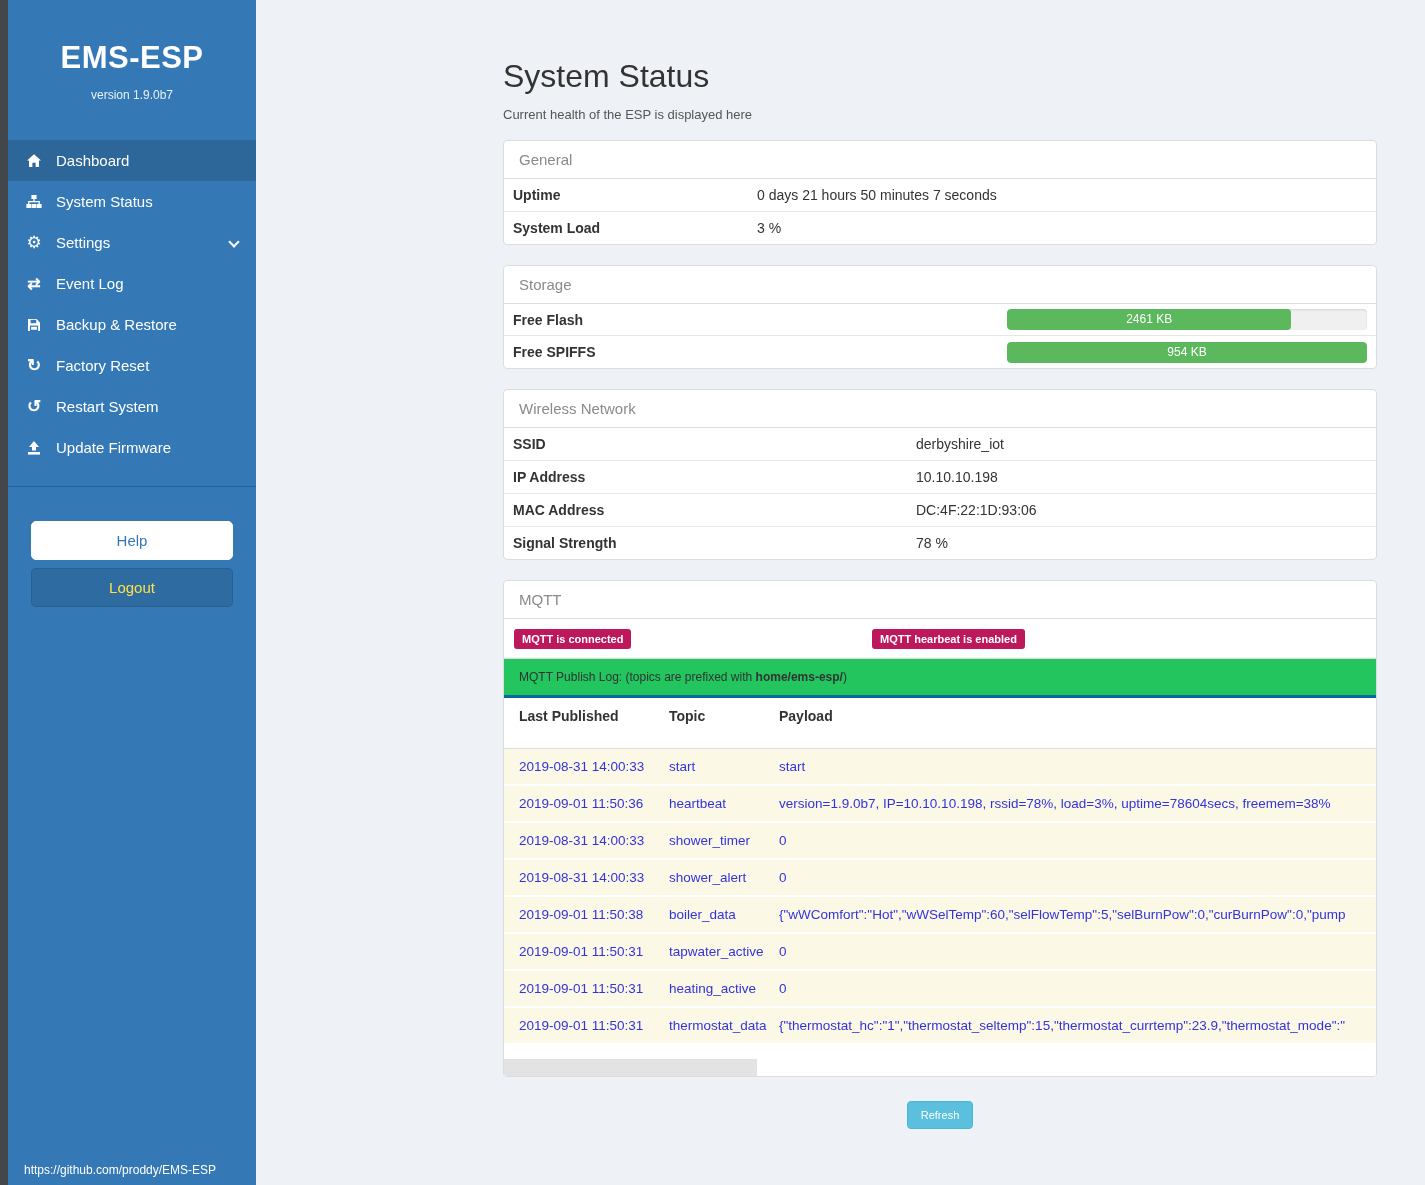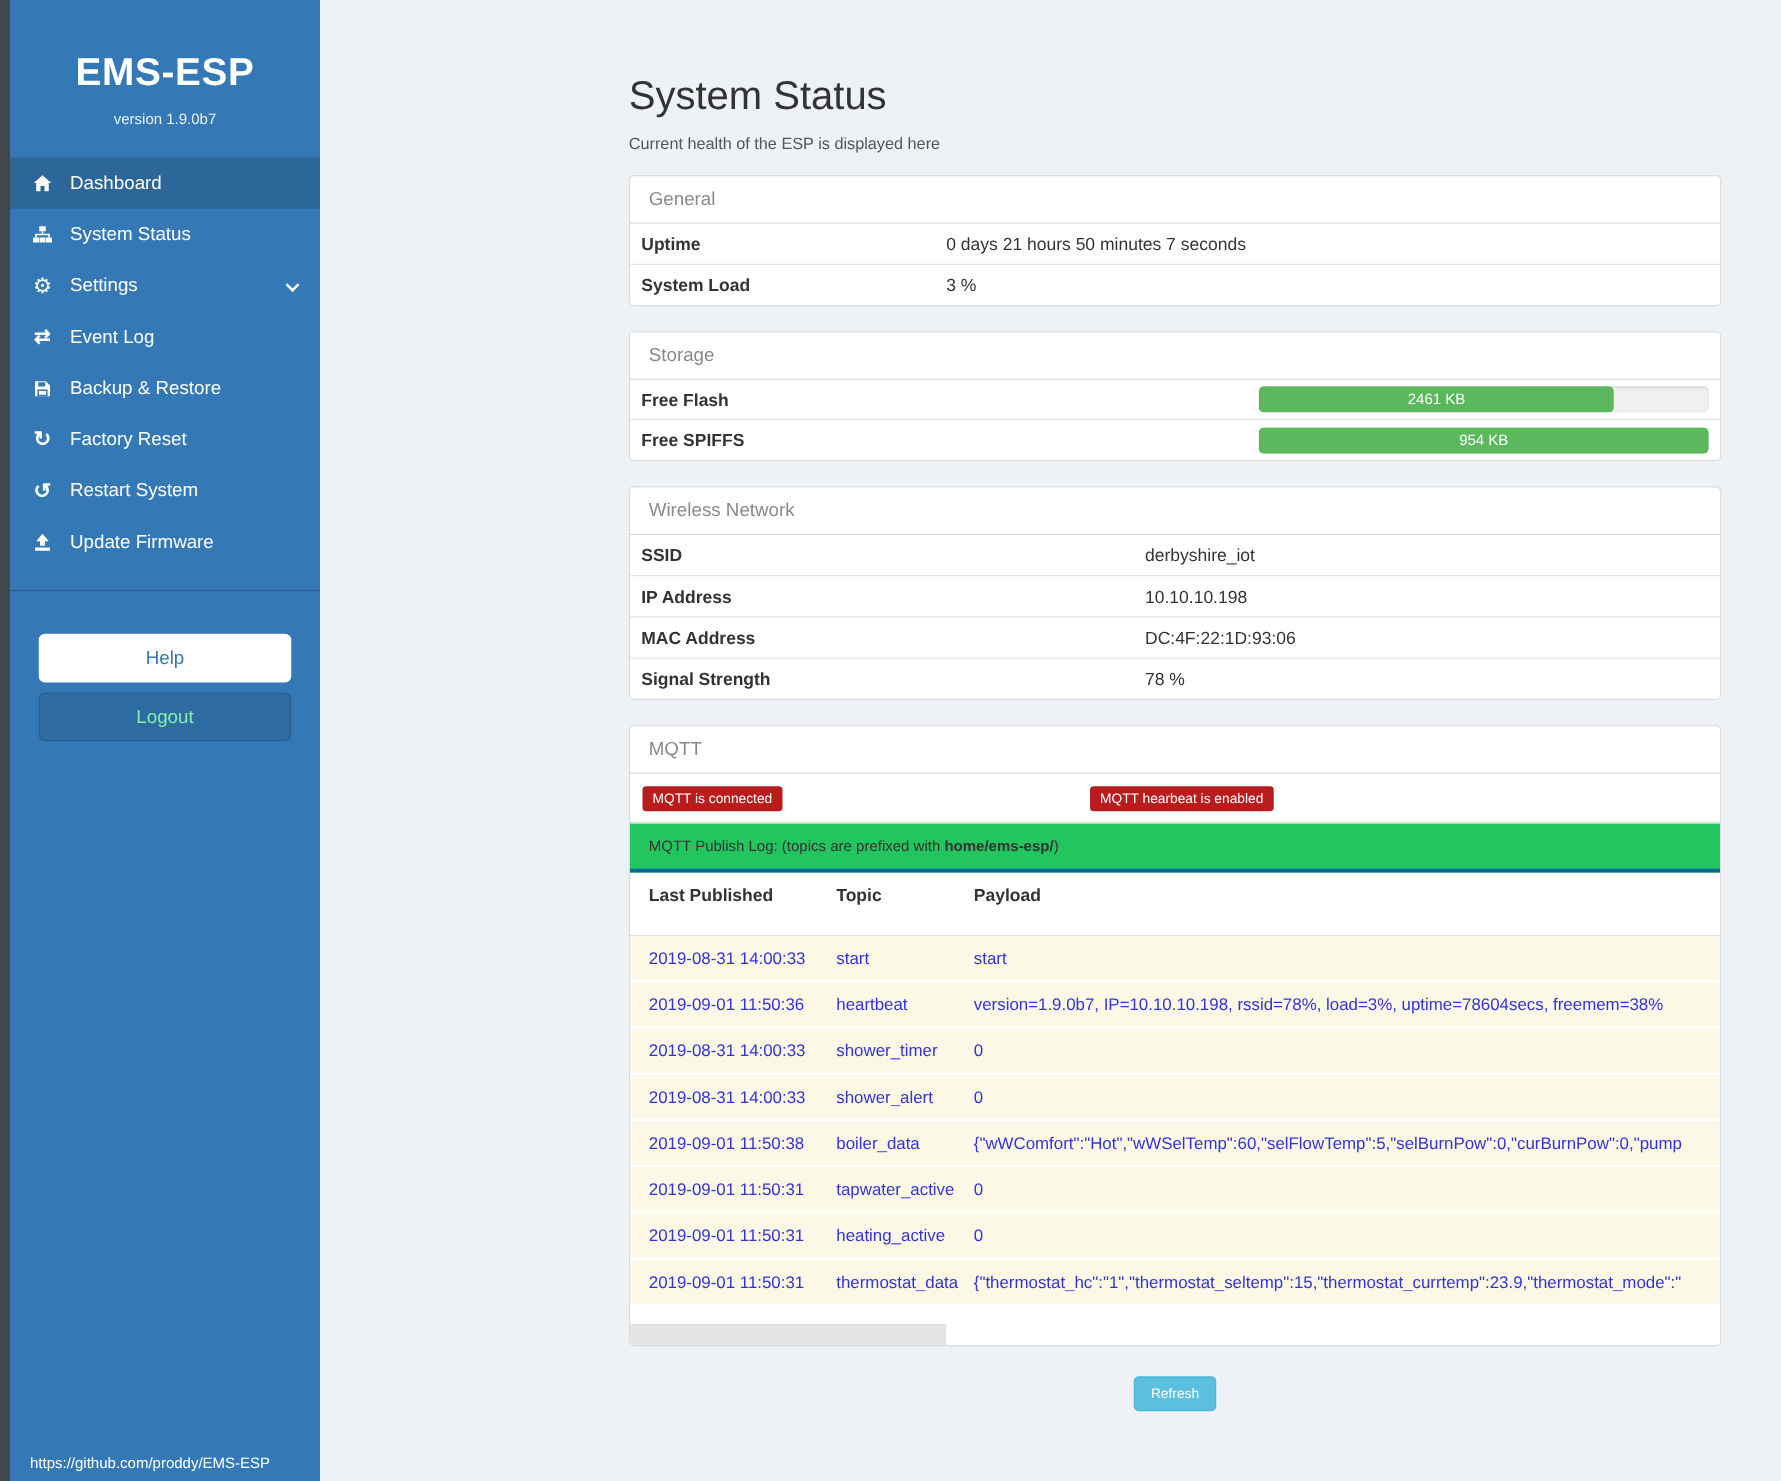--- a/index.html
+++ b/index.html
@@ -13,21 +13,21 @@
   
   .sidebar {
     position: fixed; left: 0; top: 0; bottom: 0; width: 256px;
     background: #3478b6;
     border-left: 8px solid #43474a;
     z-index: 5;
   }
   .brand { text-align: center; padding-top: 40px; }
   .brand-title { color: #fff; font-size: 31px; font-weight: bold; letter-spacing: 0.5px; }
   .brand-version { color: #e8f0f8; font-size: 12px; margin-top: 12px; }
-  .nav { margin-top: 24px; }
+  .nav { margin-top: 38px; }
   .nav-item {
     display: flex; align-items: center;
     height: 41px; padding: 0 16px;
     color: #fff; font-size: 15px; cursor: pointer;
     position: relative;
   }
   .nav-item.active { background: #2d6698; }
   .nav-icon { width: 20px; margin-right: 12px; display: inline-flex; justify-content: center; align-items: center; font-size: 16px; color:#fff; }
   .nav-icon svg { display: block; }
   .chevron {
@@ -39,21 +39,21 @@
   .side-sep { border-top: 1px solid rgba(0,0,0,0.18); margin-top: 18px; }
   .side-buttons { padding: 34px 23px 0 23px; }
   .btn-help {
     display: block; width: 100%; height: 39px; margin-bottom: 8px;
     background: #fff; color: #3478b6; font-size: 15px;
     border: 1px solid #fff; border-radius: 5px; cursor: pointer;
     font-family: "Liberation Sans", sans-serif;
   }
   .btn-logout {
     display: block; width: 100%; height: 39px;
-    background: #2d6ba1; color: #86efac; font-size: 15px;
+    background: #2d6ba1; color: #fde047; font-size: 15px;
     border: 1px solid #285f90; border-radius: 5px; cursor: pointer;
     font-family: "Liberation Sans", sans-serif;
   }
   .side-footer {
     position: absolute; left: 16px; bottom: 8px;
     color: #fff; font-size: 12px;
   }
   
   .main { margin-left: 256px; height: 1185px; }
   .container { width: 874px; margin-left: 247px; padding-top: 58px; }
@@ -90,21 +90,21 @@
   }
   .bar-fill {
     height: 100%; border-radius: 4px;
     color: #fff; font-size: 12px; text-align: center; line-height: 21px;
     white-space: nowrap;
   }
   
   .badges-row { position: relative; height: 39px; border-bottom: 1px solid #f2f2f2; }
   .badge {
     position: absolute; top: 10px;
-    background: #b91c1c; color: #fff; font-size: 11px; font-weight: normal;
+    background: #be185d; color: #fff; font-size: 11px; font-weight: bold;
     padding: 4px 8px; border-radius: 3px; white-space: nowrap;
   }
   .badge-1 { left: 10px; }
   .badge-2 { left: 368px; }
   .publish-band {
     background: #22c55e; border-top: 1px solid #ddd; border-bottom: 3px solid #0369a1;
     padding: 11px 15px; font-size: 12px; color: #333;
   }
   .publish-band b { font-weight: bold; }
   .mqtt-table { width: 100%; }

